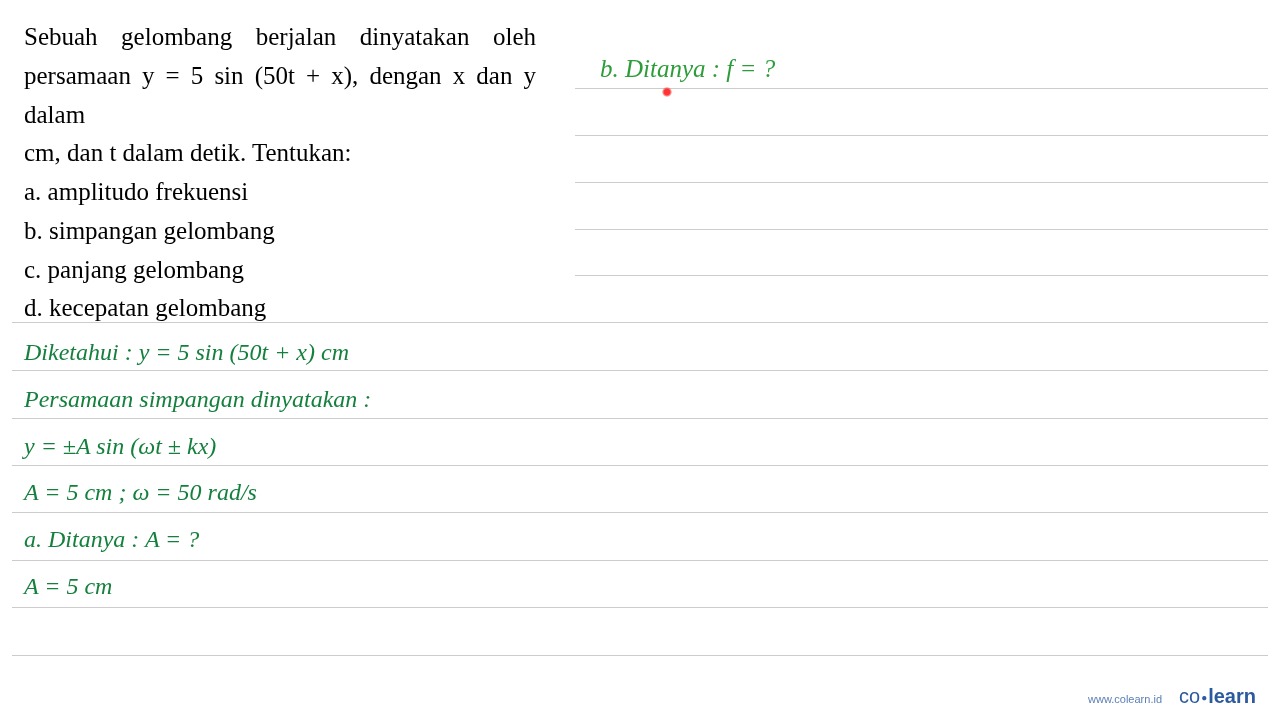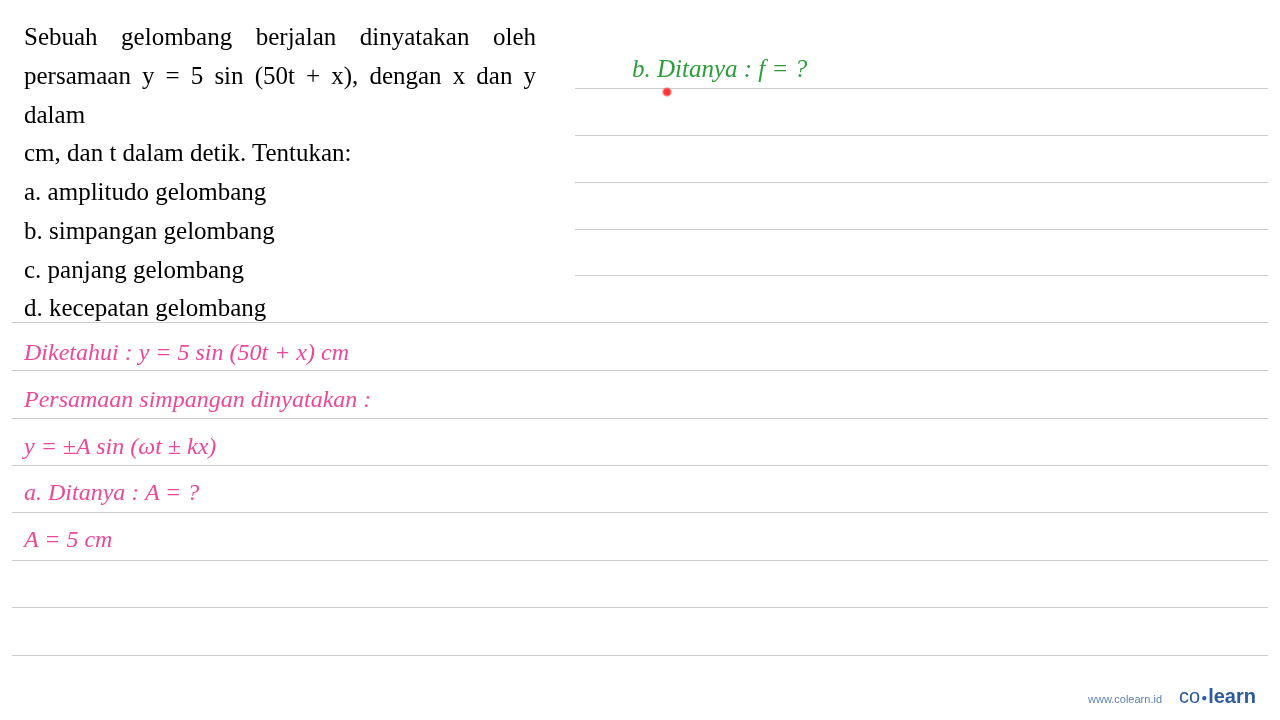--- a/index.html
+++ b/index.html
@@ -50,34 +50,34 @@
     }
     .answer-section {
       position: absolute;
       top: 329px;
       left: 24px;
       right: 24px;
     }
     .answer-line {
       font-family: 'Comic Sans MS', 'Segoe Script', cursive;
       font-size: 24px;
-      color: #ec4899;
+      color: #15803d;
       line-height: 1.95;
       font-style: italic;
     }
     .green-text {
       position: absolute;
       font-family: 'Comic Sans MS', 'Segoe Script', cursive;
       font-size: 25px;
       color: #2d9d3a;
       font-style: italic;
     }
     .green-b {
       top: 55px;
-      left: 632px;
+      left: 600px;
     }
     .red-dot {
       position: absolute;
       top: 87px;
       left: 662px;
       width: 10px;
       height: 10px;
       background: radial-gradient(circle, #ff3333 0%, #ff3333 40%, rgba(255,51,51,0.2) 70%, transparent 100%);
       border-radius: 50%;
     }
@@ -125,30 +125,31 @@
   <div class="rule-line full" style="top:470px"></div>
   <div class="rule-line full" style="top:518px"></div>
   <div class="rule-line full" style="top:565px"></div>
   <div class="rule-line full" style="top:613px"></div>
 </div>
 
 <div class="problem-section">
   <div class="problem-line" style="text-align-last:justify">Sebuah   gelombang   berjalan   dinyatakan   oleh</div>
   <div class="problem-line">persamaan y = 5 sin (50t + x), dengan x dan y dalam</div>
   <div class="problem-line">cm, dan t dalam detik. Tentukan:</div>
-  <div class="problem-list">a. amplitudo gelombang</div>
+  <div class="problem-list">a. amplitudo frekuensi</div>
   <div class="problem-list">b. simpangan gelombang</div>
   <div class="problem-list">c. panjang gelombang</div>
   <div class="problem-list">d. kecepatan gelombang</div>
 </div>
 
 <div class="answer-section">
   <div class="answer-line">Diketahui : y = 5 sin (50t + x) cm</div>
   <div class="answer-line">Persamaan simpangan dinyatakan :</div>
   <div class="answer-line">y = ±A sin (ωt ± kx)</div>
+  <div class="answer-line">A = 5 cm ; ω = 50 rad/s</div>
   <div class="answer-line">a. Ditanya : A = ?</div>
   <div class="answer-line">A = 5 cm</div>
 </div>
 
 <div class="green-text green-b">b. Ditanya : f = ?</div>
 
 <div class="red-dot"></div>
 
 <div class="footer">
   <span class="footer-url">www.colearn.id</span>

